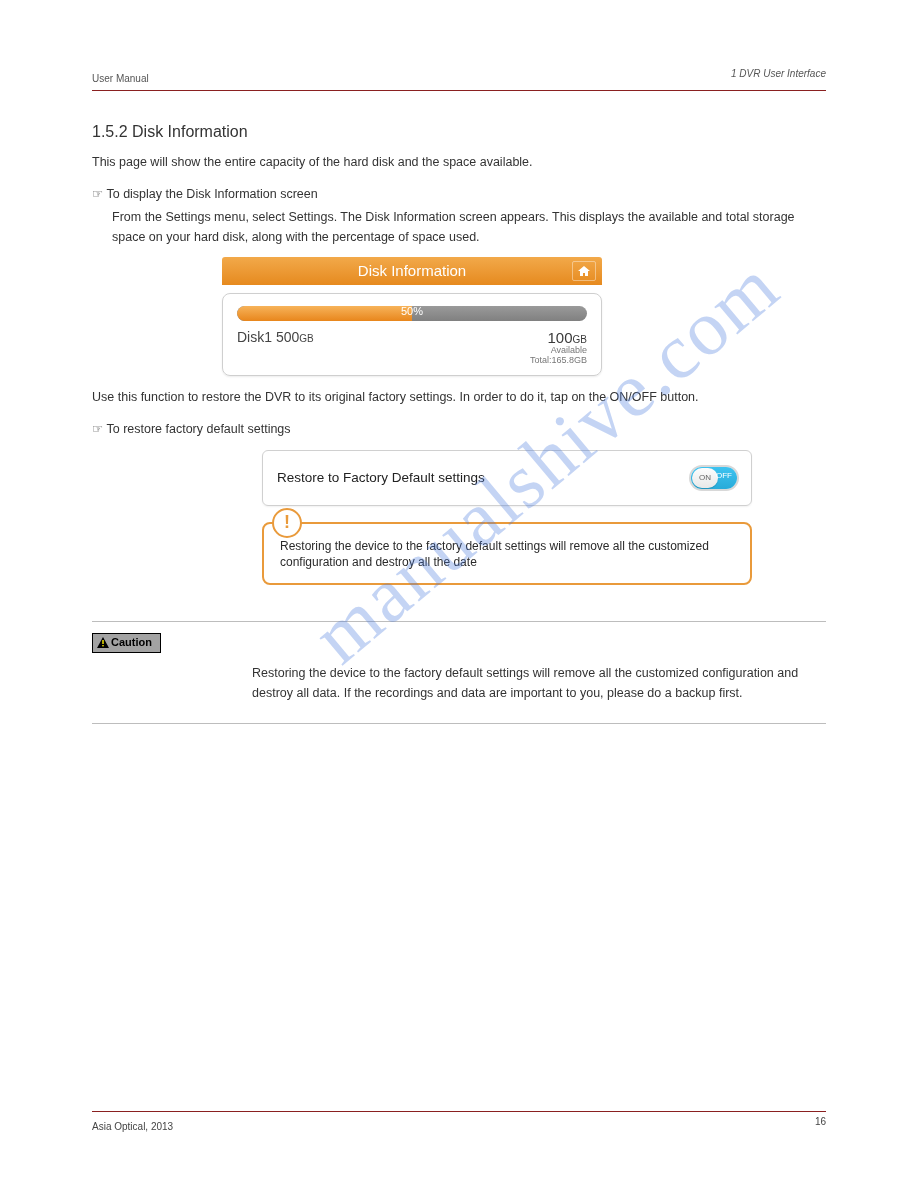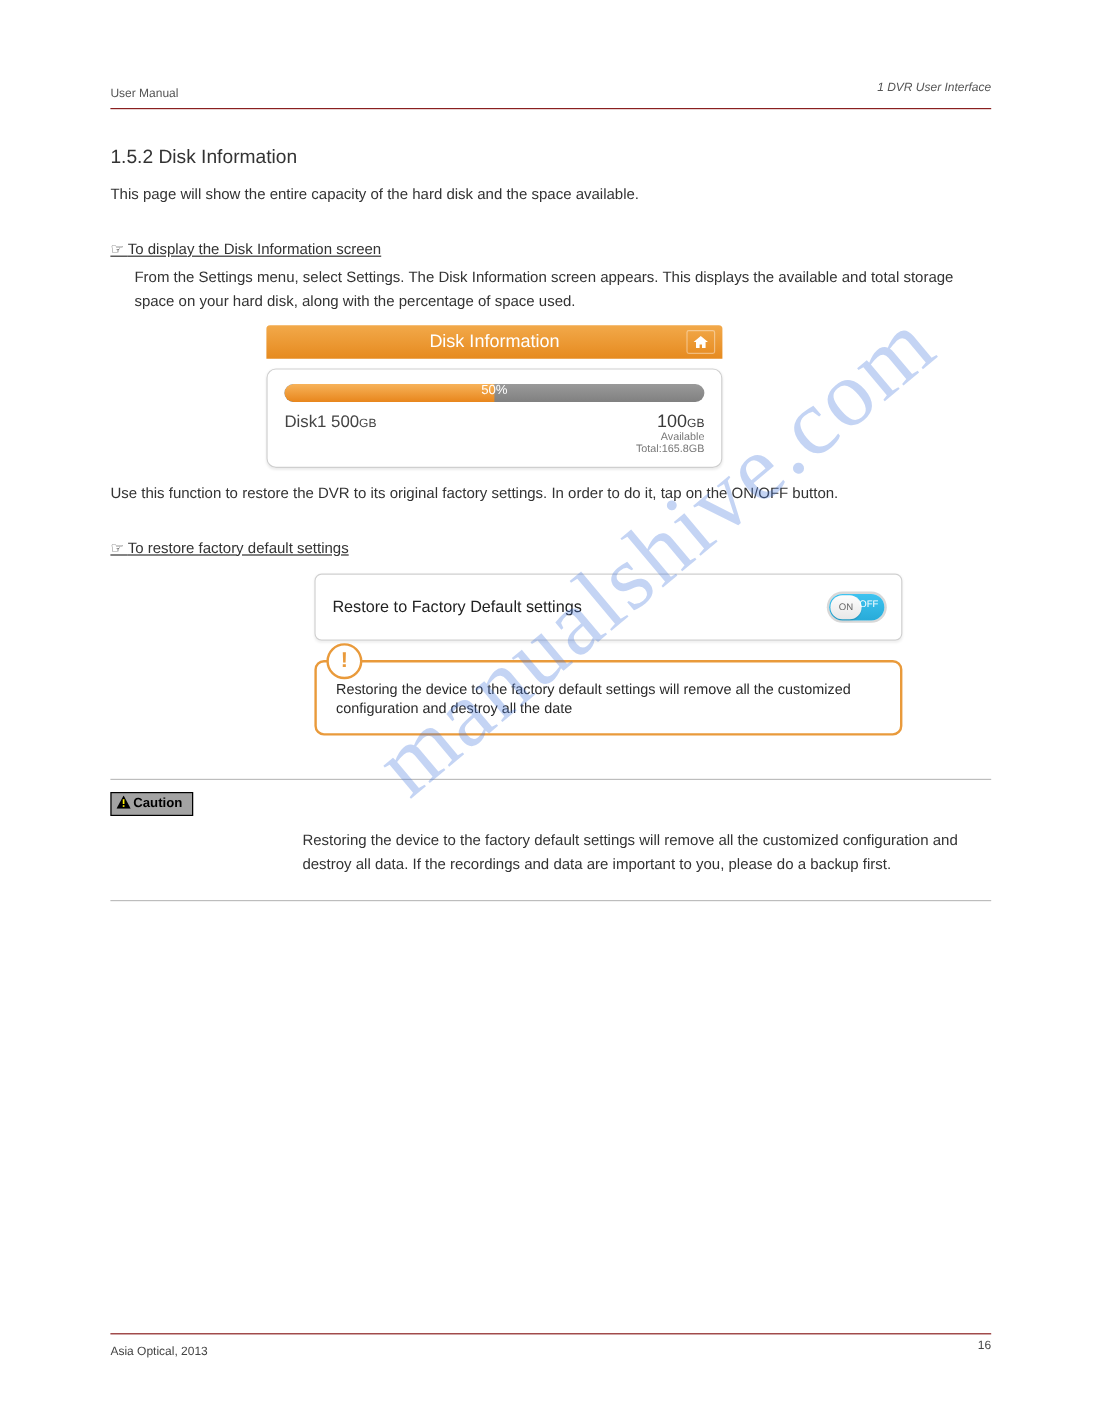--- a/index.html
+++ b/index.html
@@ -29,22 +29,21 @@
   }
   .section-body {
     font-size: 12.5px;
     color: #333;
     margin-top: 12px;
     line-height: 1.5;
   }
   .pointer-line {
     font-size: 12.5px;
     color: #333;
-    margin-top: 28px;
-    text-decoration: underline;
+    margin-top: 14px;
   }
   .pointer-line::before {
     content: "☞ ";
   }
   .indent-body {
     font-size: 12.5px;
     color: #333;
     margin-left: 20px;
     margin-top: 6px;
     line-height: 1.6;

